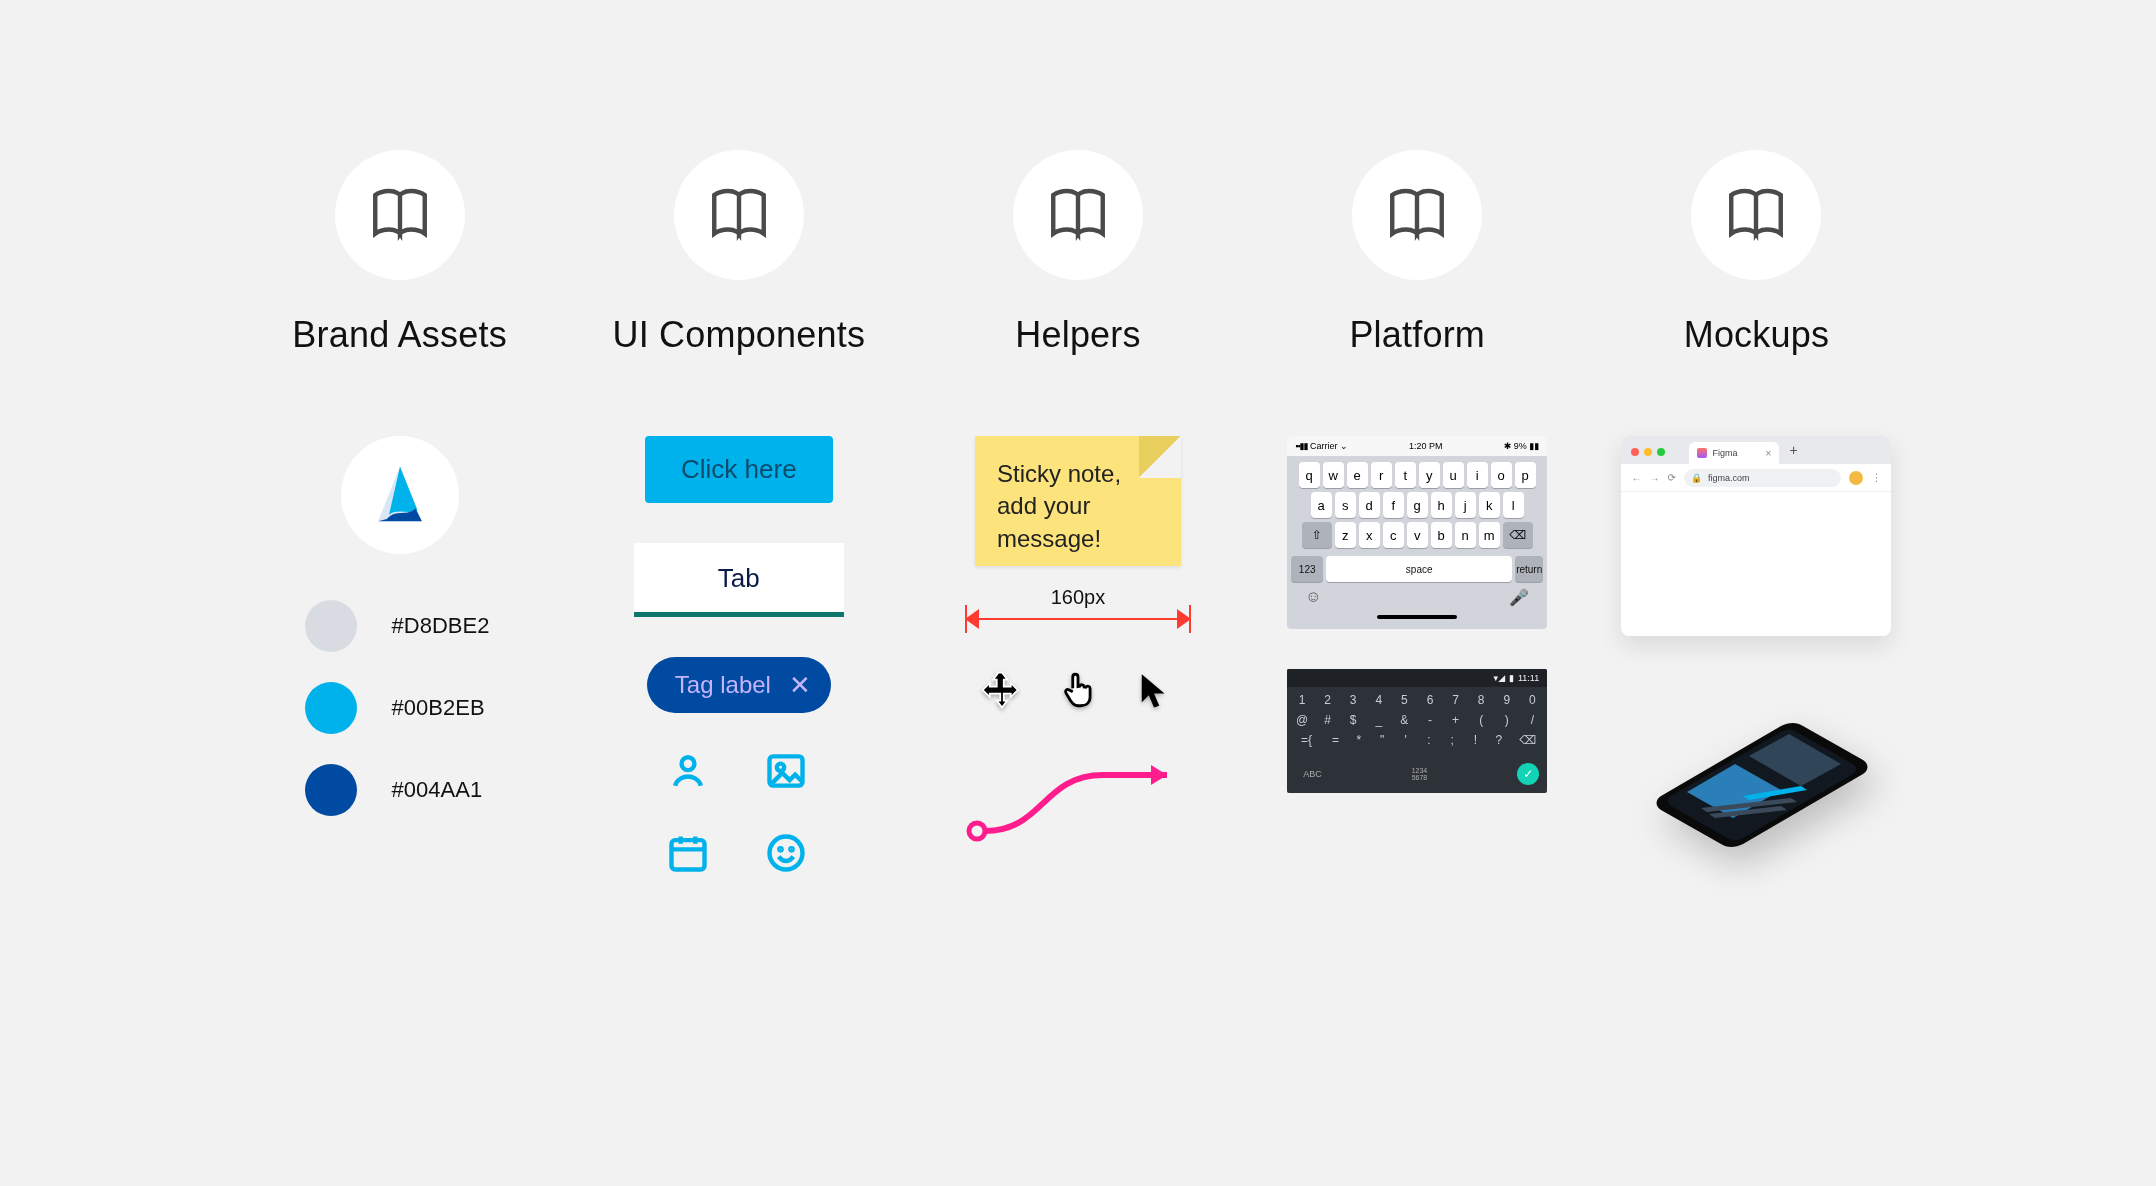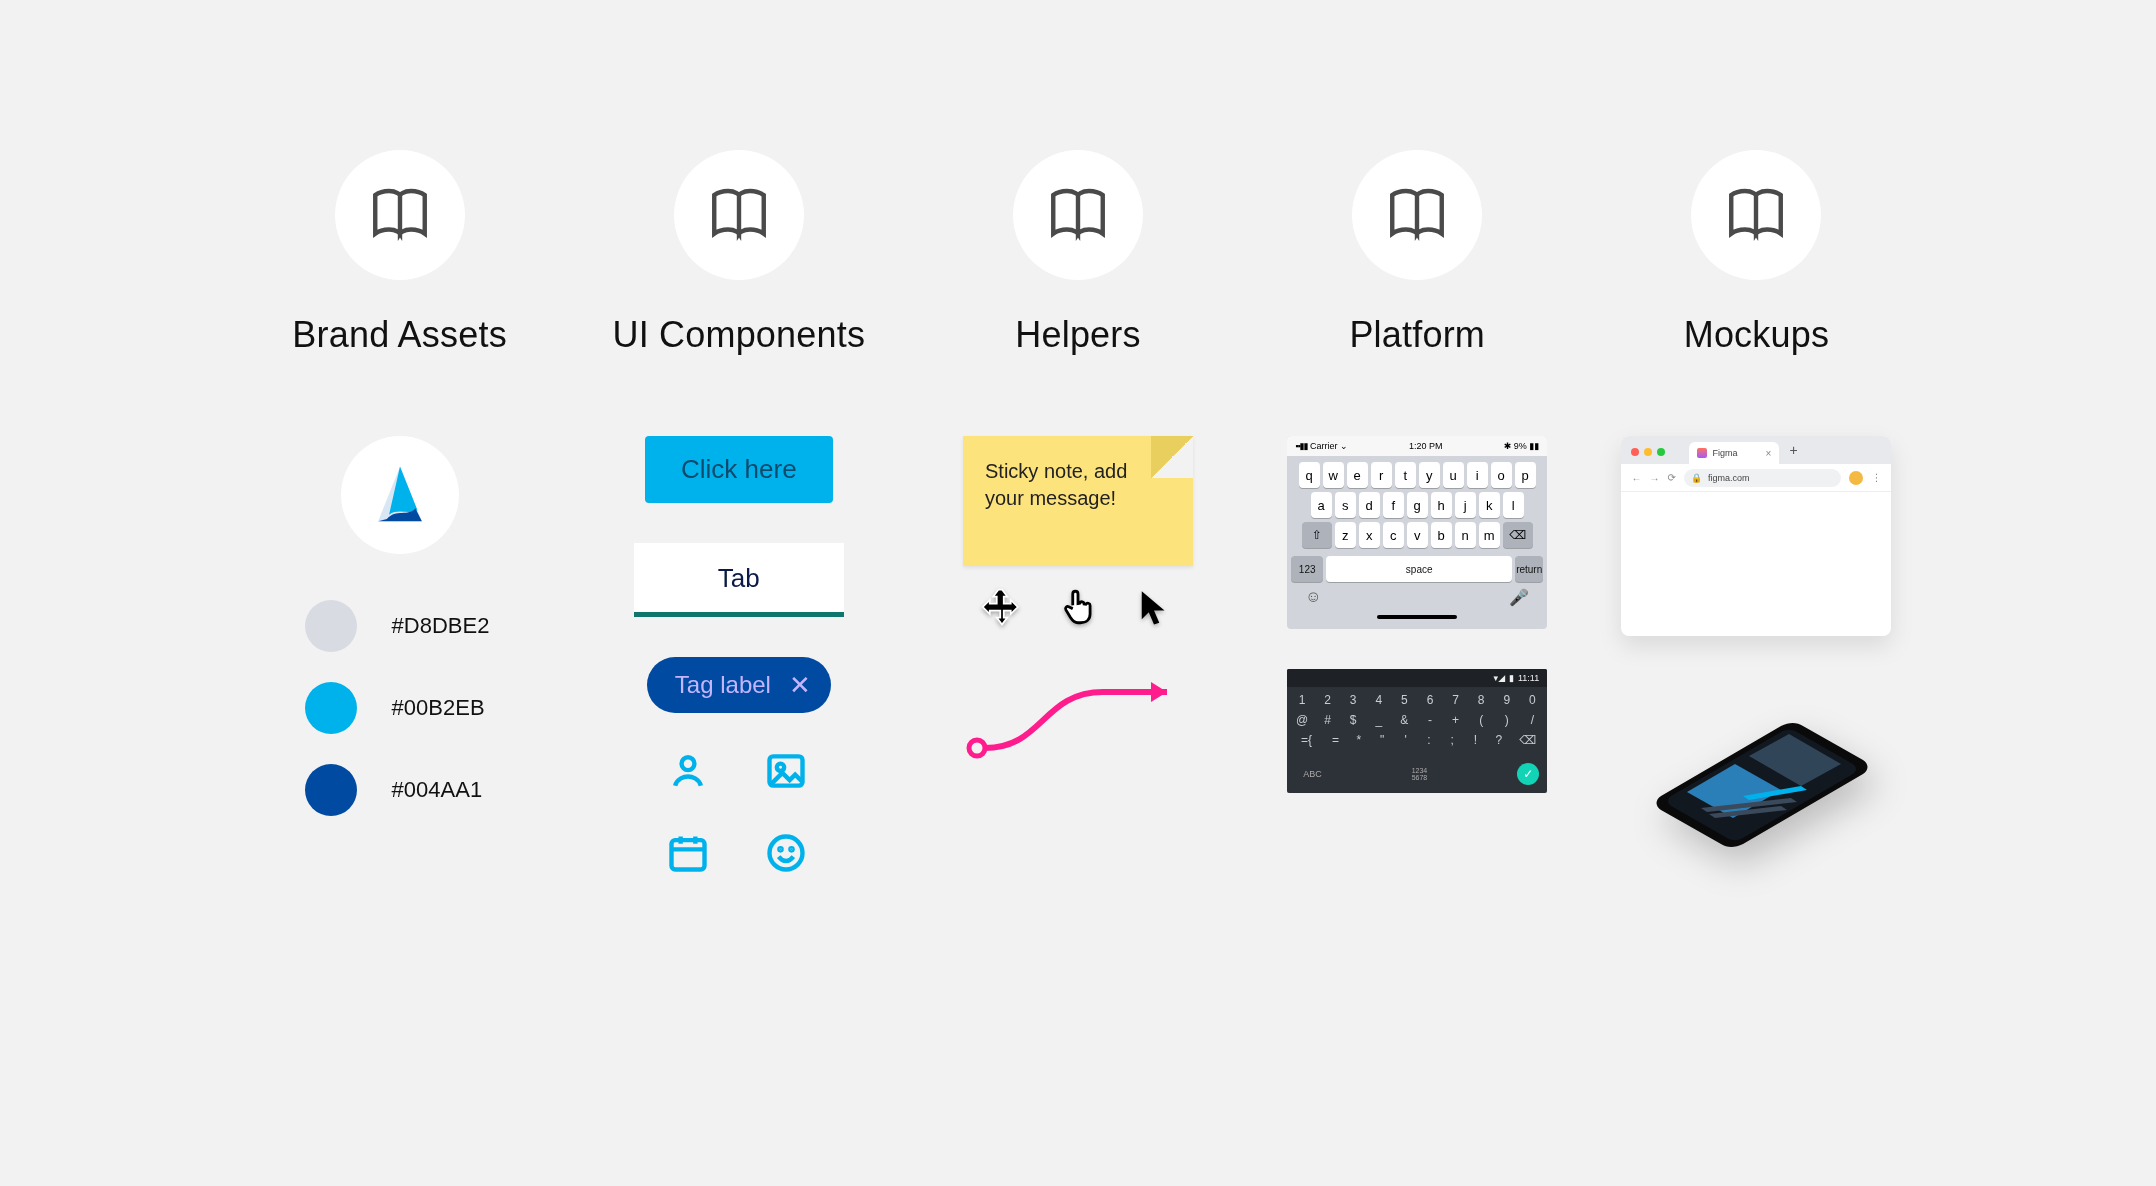--- a/index.html
+++ b/index.html
@@ -104,26 +104,26 @@
   .icon-grid {
     display: grid;
     grid-template-columns: 48px 48px;
     grid-template-rows: 48px 48px;
     gap: 34px 50px;
   }
   .icon-grid svg { width: 44px; height: 44px; stroke: #00B2EB; fill: none; stroke-width: 2.4; }
 
   
   .sticky {
-    width: 230px;
+    width: 206px;
     height: 130px;
     background: #fce37c;
     position: relative;
     padding: 22px 22px;
-    font-size: 20px;
+    font-size: 24px;
     line-height: 1.35;
     color: #222;
     margin-bottom: 20px;
     box-shadow: 0 2px 4px rgba(0,0,0,0.08);
   }
   .sticky::after {
     content: "";
     position: absolute;
     top: 0; right: 0;
     width: 42px; height: 42px;
@@ -350,20 +350,28 @@
         <span>
           <svg viewBox="0 0 24 24" fill="none" stroke="#4a4a4a" stroke-width="1.6">
               <path d="M3 5.5C3 5.5 5 4 8 4s4 1.5 4 1.5v14s-1-1.5-4-1.5-5 1.5-5 1.5V5.5zM21 5.5s-2-1.5-5-1.5-4 1.5-4 1.5v14s1-1.5 4-1.5 5 1.5 5 1.5V5.5z"></path>
             </svg>
         </span>
       </div>
       <div class="col-title">Helpers</div>
       <div class="content">
         <div class="sticky">
           <span>Sticky note, add your message!</span>
+        </div>
+        <div class="ruler">
+          <div class="ruler-label">160px</div>
+          <div class="ruler-line">
+            <div class="ruler-tick-l"></div>
+            <div class="ruler-bar"></div>
+            <div class="ruler-tick-r"></div>
+          </div>
         </div>
         <div class="cursor-row">
           <span>
             <svg viewBox="0 0 24 24">
                 <g fill="#000" stroke="#fff" stroke-width="1">
                   <path d="M12 2l3 4h-2v4h4V8l4 4-4 4v-2h-4v4h2l-3 4-3-4h2v-4H5v2l-4-4 4-4v2h4V6H7l3-4z"></path>
                 </g>
               </svg>
           </span>
           <span>

